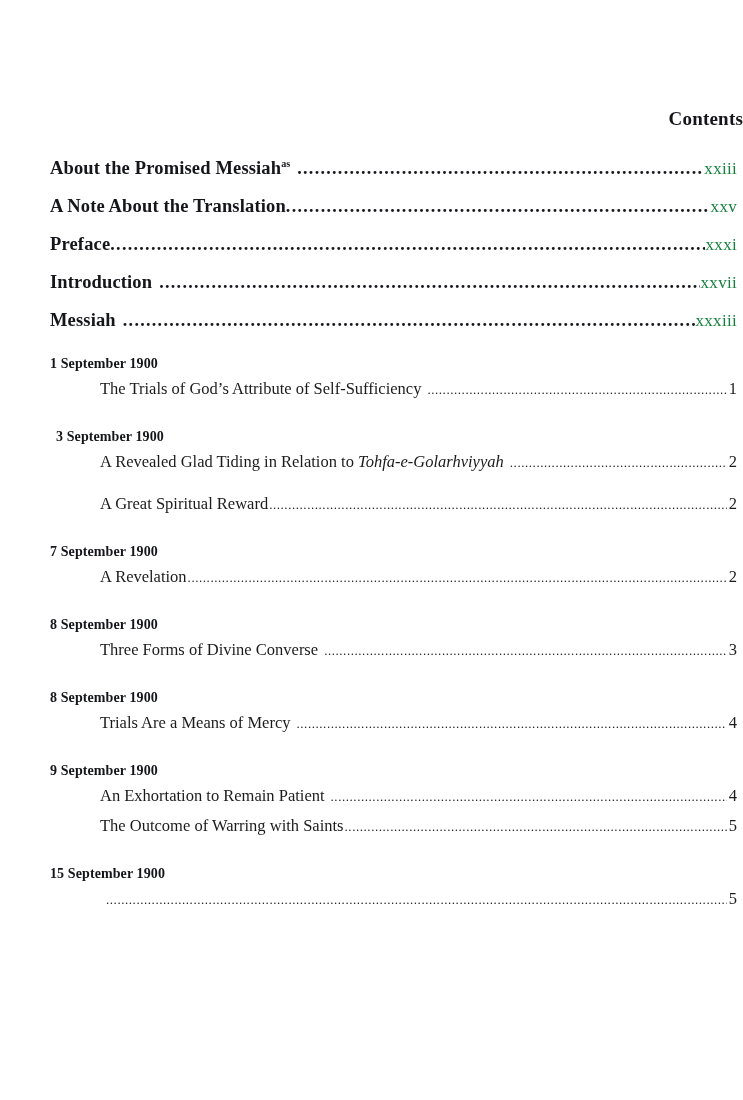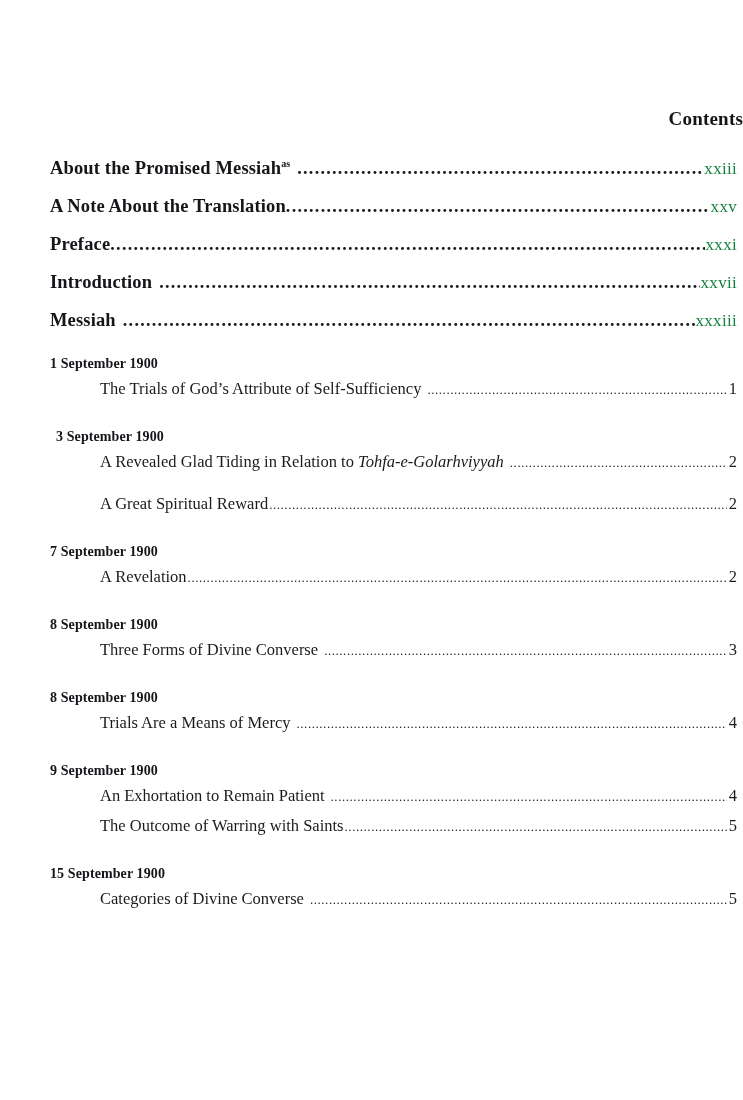--- a/index.html
+++ b/index.html
@@ -209,21 +209,20 @@
           <span class="sub-page">4</span>
         </div>
         <div class="sub-row">
           <span class="sub-label">The Outcome of Warring with Saints</span>
           <span class="sub-leader">....................................................................................................................................................................................................................................................................</span>
           <span class="sub-page">5</span>
         </div>
         <div class="spacer-after-sub"></div>
         <div class="date-head">15 September 1900</div>
         <div class="sub-row gap">
-          <span class="sub-label">Categories of Divine Converse</span>
           <span class="sub-leader">....................................................................................................................................................................................................................................................................</span>
           <span class="sub-page">5</span>
         </div>
         <div class="spacer-after-sub"></div>
       </div>
   </div>
 
 </div>
 
 </body></html>

